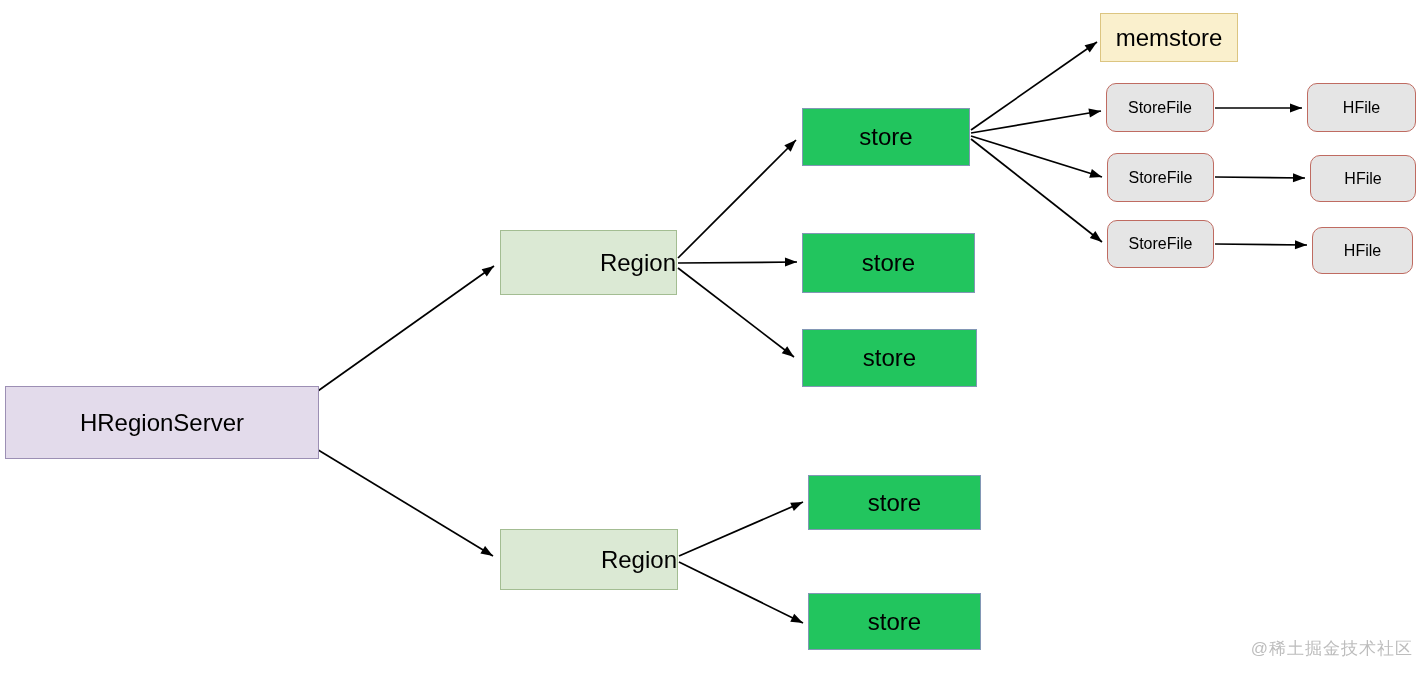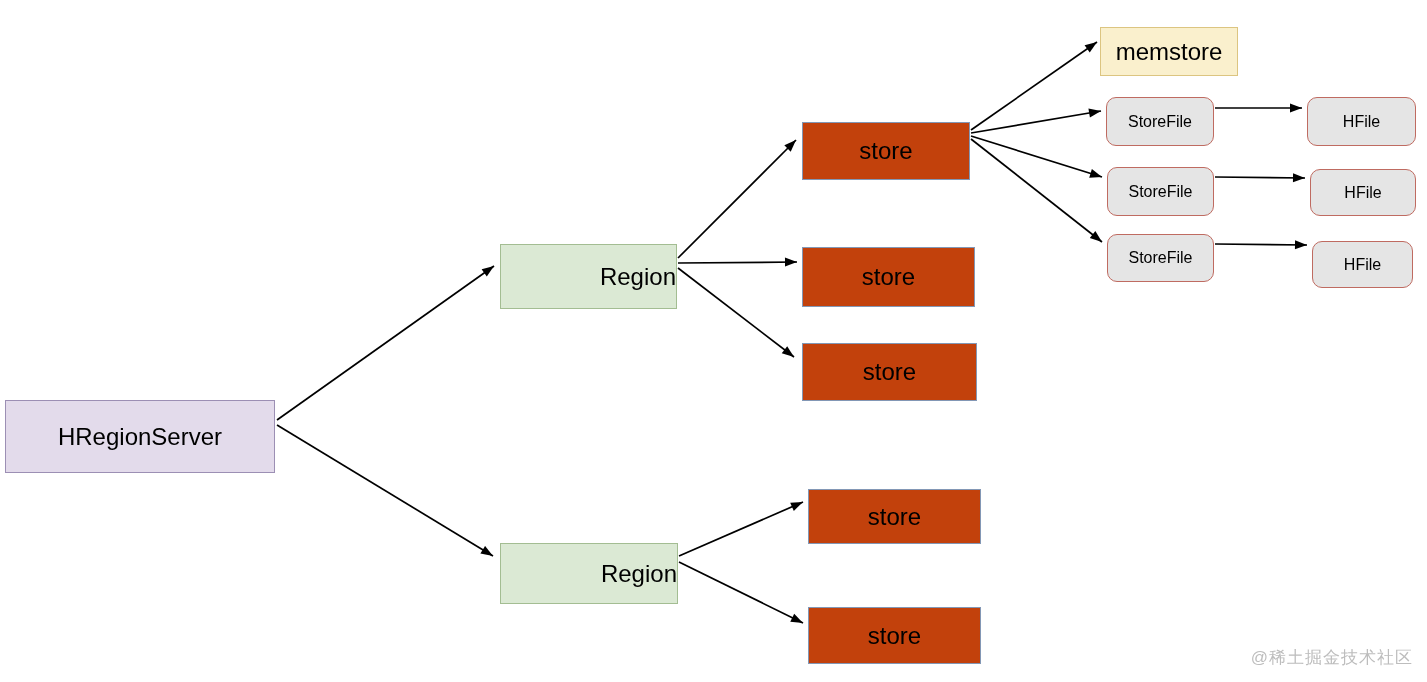--- a/index.html
+++ b/index.html
@@ -31,32 +31,31 @@
   .node {
     position: absolute;
     box-sizing: border-box;
     display: flex;
     align-items: center;
     justify-content: center;
     color: #000000;
     font-size: 24px;
     line-height: 1;
     white-space: nowrap;
-    margin-top: 14px;
   }
   .node.purple { background: #e3dbeb; border: 1px solid #9c8fb4; }
   .node.green  { background: #dbe9d4; border: 1px solid #a3bd92; justify-content: flex-end; }
-  .node.blue   { background: #c2410c; border: 1px solid #8297b5; }
+  .node.blue   { background: #22c55e; border: 1px solid #8297b5; }
   .node.yellow { background: #faf0cd; border: 1px solid #dcc581; }
   .node.red    { background: #e5e5e5; border: 1.5px solid #bf6b61; border-radius: 10px; }
   .node.small  { font-size: 16px; }
   .watermark {
     position: absolute;
     right: 14px;
-    bottom: 13px;
+    bottom: 22px;
     font-size: 17px;
     color: #bdbdbd;
     letter-spacing: 1px;
   }
 </style>
 </head>
 <body>
 
 <div class="canvas">
 
@@ -75,21 +74,21 @@
     <line class="edge" x1="679" y1="562" x2="803" y2="623" marker-end="url(#arrow)"></line>
     <line class="edge" x1="971" y1="130" x2="1097" y2="42" marker-end="url(#arrow)"></line>
     <line class="edge" x1="971" y1="133" x2="1101" y2="111" marker-end="url(#arrow)"></line>
     <line class="edge" x1="971" y1="136" x2="1102" y2="177" marker-end="url(#arrow)"></line>
     <line class="edge" x1="971" y1="139" x2="1102" y2="242" marker-end="url(#arrow)"></line>
     <line class="edge" x1="1215" y1="108" x2="1302" y2="108" marker-end="url(#arrow)"></line>
     <line class="edge" x1="1215" y1="177" x2="1305" y2="178" marker-end="url(#arrow)"></line>
     <line class="edge" x1="1215" y1="244" x2="1307" y2="245" marker-end="url(#arrow)"></line>
   </svg>
 
-  <div class="node purple" style="left:5px; top:386px; width:270px; height:73px;">
+  <div class="node purple" style="left:5px; top:386px; width:314px; height:73px;">
     <span>HRegionServer</span>
   </div>
 
   <div class="node green" style="left:500px; top:230px; width:177px; height:65px;">
     <span>Region</span>
   </div>
 
   <div class="node green" style="left:500px; top:529px; width:178px; height:61px;">
     <span>Region</span>
   </div>

